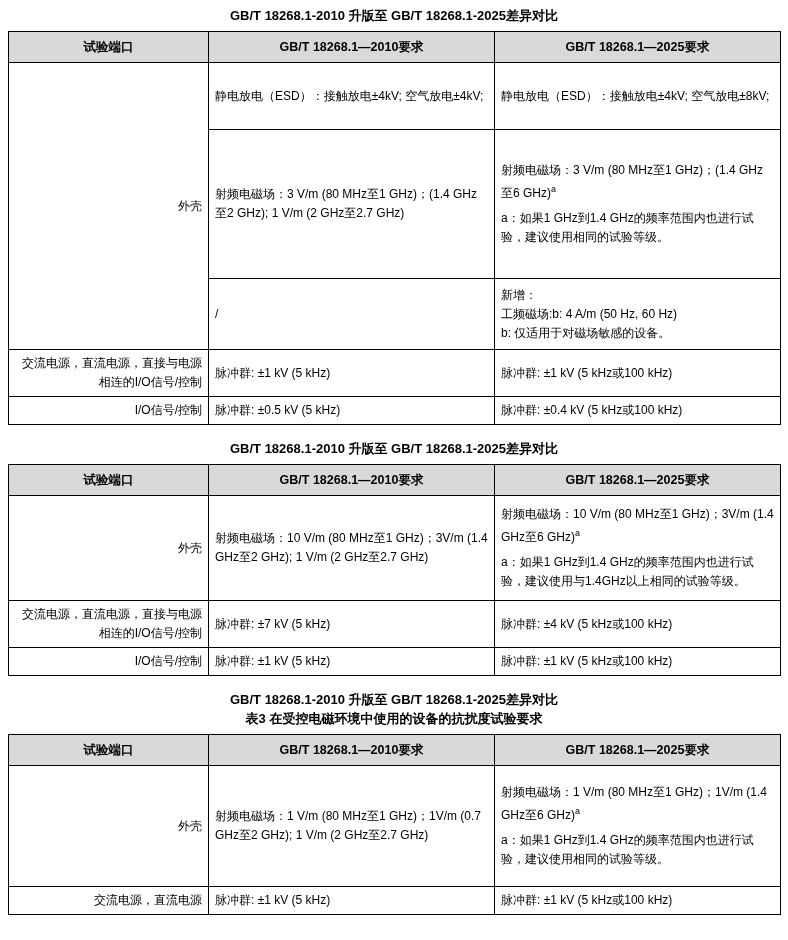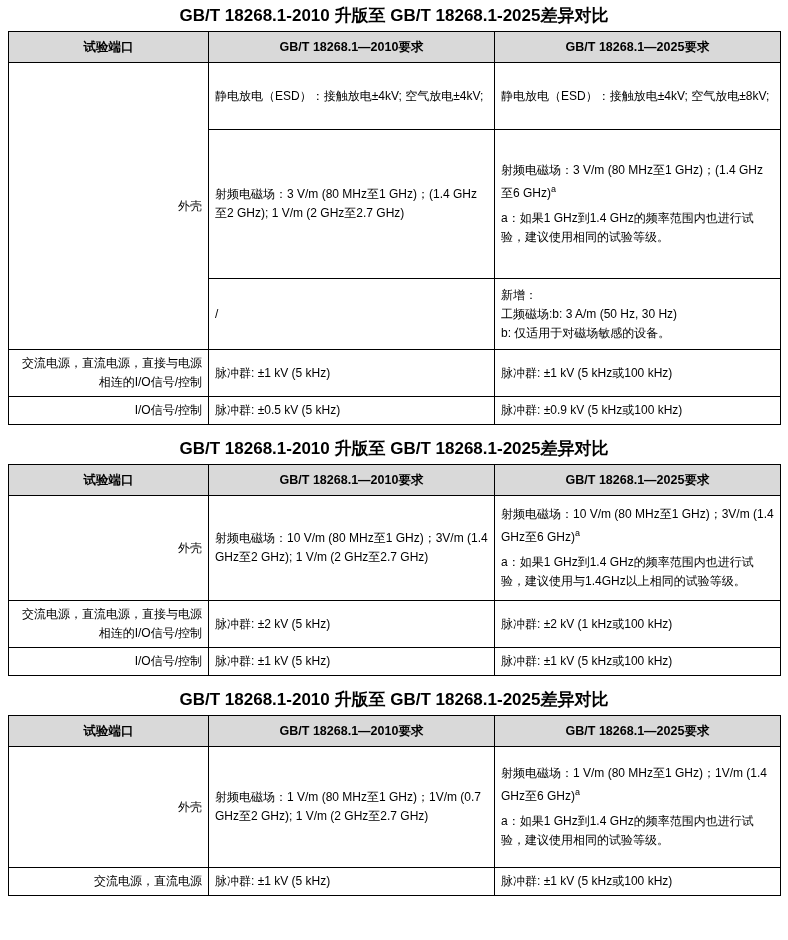--- a/index.html
+++ b/index.html
@@ -20,21 +20,21 @@
     padding: 6px 8px 0 8px;
   }
   .block {
     margin-bottom: 14px;
   }
   .titles {
     text-align: center;
     margin: 0 0 6px 0;
   }
   .title-main {
-    font-size: 17px;
+    font-size: 13px;
     font-weight: bold;
     line-height: 19px;
     letter-spacing: 0px;
   }
   .title-sub {
     font-size: 13px;
     font-weight: bold;
     line-height: 19px;
   }
   table.cmp {
@@ -114,32 +114,32 @@
           <td class="cell-left multi" style="height:140px">射频电磁场：3 V/m (80 MHz至1 GHz)；(1.4 GHz至2 GHz); 1 V/m (2 GHz至2.7 GHz)</td>
           <td class="cell-left cell-top" style="height:140px">
             <span>射频电磁场：3 V/m (80 MHz至1 GHz)；(1.4 GHz至6 GHz)</span><span class="sup">a</span>
             <span class="note-sep"></span>
             <span>a：如果1 GHz到1.4 GHz的频率范围内也进行试验，建议使用相同的试验等级。</span>
           </td>
         </tr>
         <tr>
           <td class="cell-left cell-top" style="height:62px">/</td>
           <td class="cell-left cell-top multi" style="height:62px">新增：
-工频磁场:b: 3 A/m (50 Hz, 30 Hz)
+工频磁场:b: 4 A/m (50 Hz, 60 Hz)
 b: 仅适用于对磁场敏感的设备。</td>
         </tr>
         <tr>
           <td class="cell-center multi">交流电源，直流电源，直接与电源相连的I/O信号/控制</td>
           <td class="cell-left">脉冲群: ±1 kV (5 kHz)</td>
           <td class="cell-left">脉冲群: ±1 kV (5 kHz或100 kHz)</td>
         </tr>
         <tr>
           <td class="cell-center">I/O信号/控制</td>
           <td class="cell-left">脉冲群: ±0.5 kV (5 kHz)</td>
-          <td class="cell-left">脉冲群: ±0.9 kV (5 kHz或100 kHz)</td>
+          <td class="cell-left">脉冲群: ±0.4 kV (5 kHz或100 kHz)</td>
         </tr>
       </tbody>
     </table>
   </div>
 
   <div class="block">
     <div class="titles">
       <div class="title-main">GB/T 18268.1-2010 升版至 GB/T 18268.1-2025差异对比</div>
     </div>
     <table class="cmp">
@@ -160,35 +160,36 @@
           <td class="cell-center">外壳</td>
           <td class="cell-left" style="height:96px">射频电磁场：10 V/m (80 MHz至1 GHz)；3V/m (1.4 GHz至2 GHz); 1 V/m (2 GHz至2.7 GHz)</td>
           <td class="cell-left cell-top" style="height:96px">
             <span>射频电磁场：10 V/m (80 MHz至1 GHz)；3V/m (1.4 GHz至6 GHz)</span><span class="sup">a</span>
             <span class="note-sep"></span>
             <span>a：如果1 GHz到1.4 GHz的频率范围内也进行试验，建议使用与1.4GHz以上相同的试验等级。</span>
           </td>
         </tr>
         <tr>
           <td class="cell-center multi">交流电源，直流电源，直接与电源相连的I/O信号/控制</td>
-          <td class="cell-left">脉冲群: ±2 kV (5 kHz)</td>
-          <td class="cell-left">脉冲群: ±2 kV (1 kHz或100 kHz)</td>
+          <td class="cell-left">脉冲群: ±7 kV (5 kHz)</td>
+          <td class="cell-left">脉冲群: ±4 kV (5 kHz或100 kHz)</td>
         </tr>
         <tr>
           <td class="cell-center">I/O信号/控制</td>
           <td class="cell-left">脉冲群: ±1 kV (5 kHz)</td>
           <td class="cell-left">脉冲群: ±1 kV (5 kHz或100 kHz)</td>
         </tr>
       </tbody>
     </table>
   </div>
 
   <div class="block">
     <div class="titles">
       <div class="title-main">GB/T 18268.1-2010 升版至 GB/T 18268.1-2025差异对比</div>
+      <div class="title-sub">表3 在受控电磁环境中使用的设备的抗扰度试验要求</div>
     </div>
     <table class="cmp">
       <colgroup>
           <col class="c1">
           <col class="c2">
           <col class="c3">
         </colgroup>
       <thead>
         <tr>
           <th>试验端口</th>

